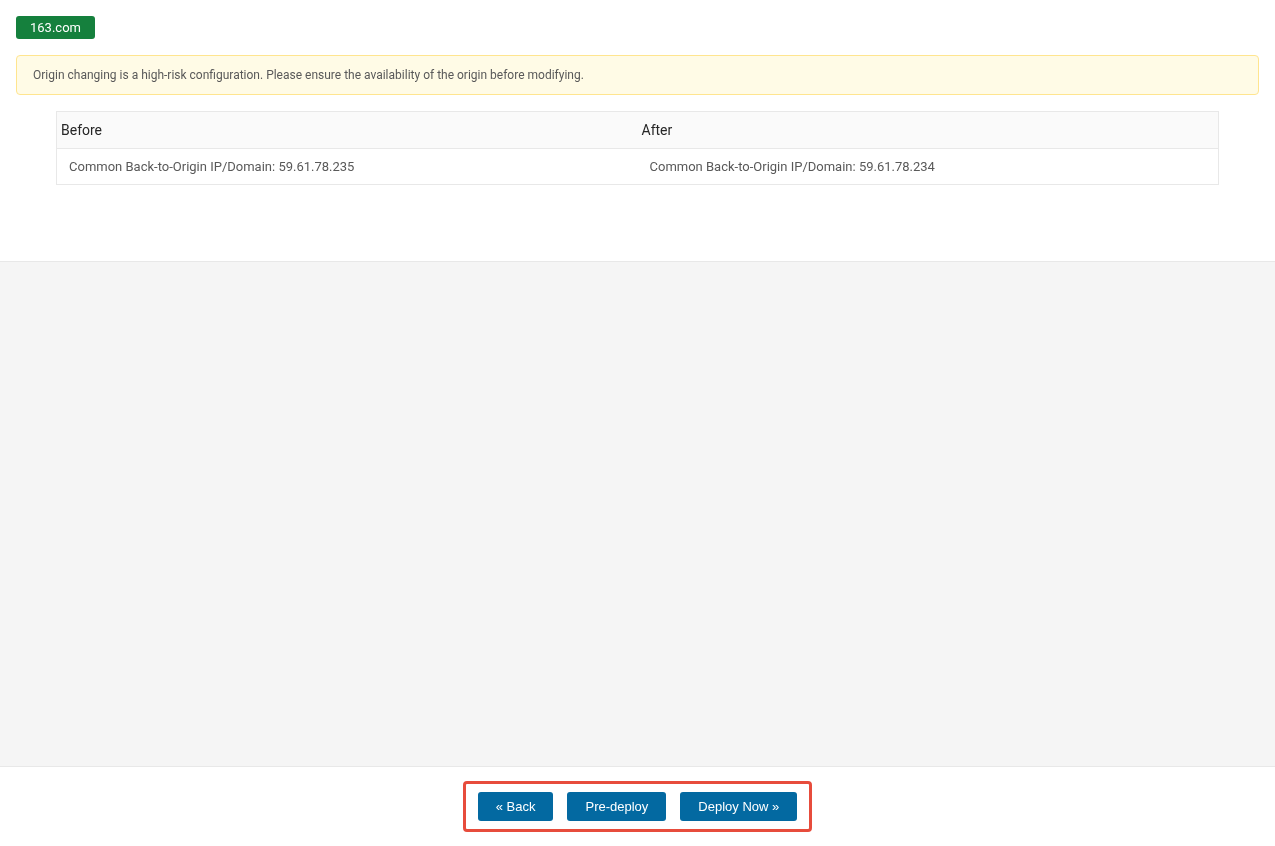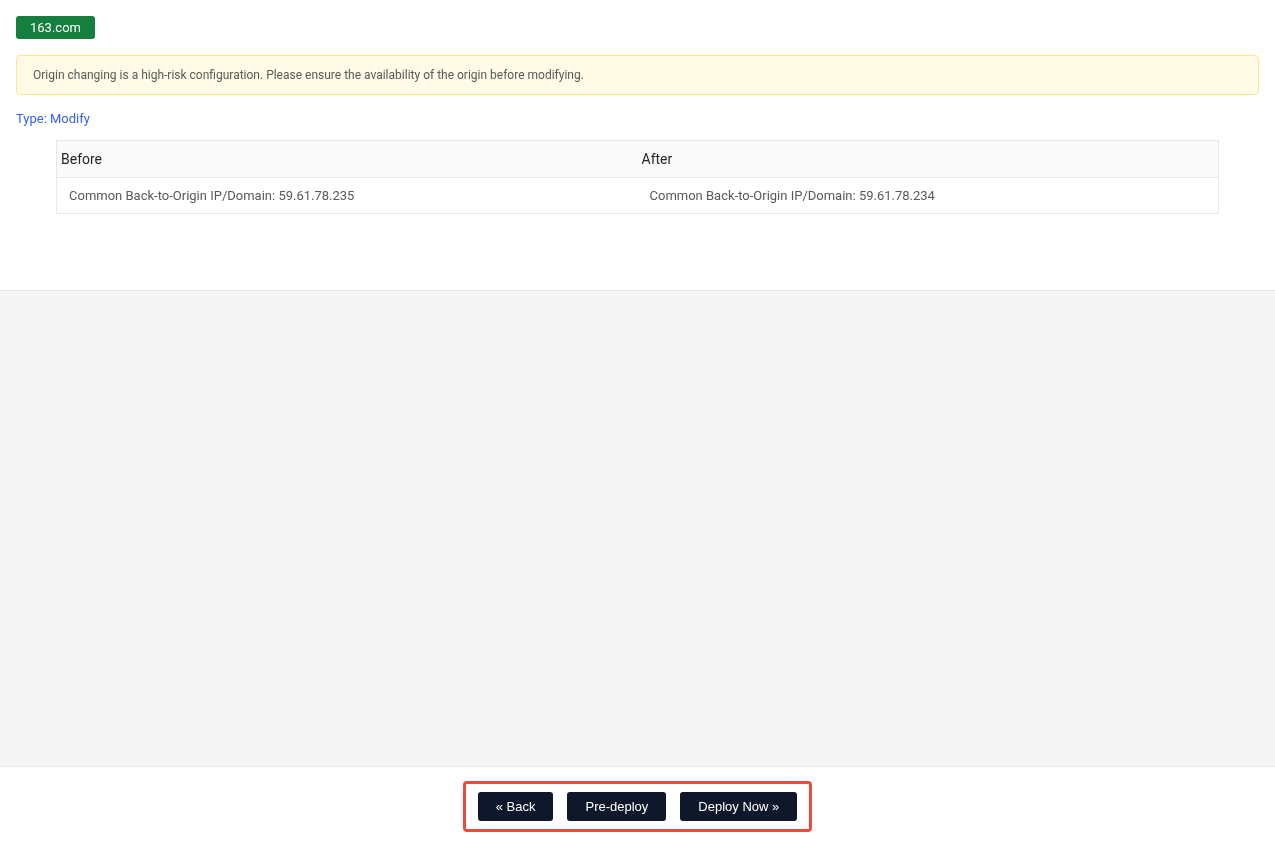--- a/index.html
+++ b/index.html
@@ -94,21 +94,21 @@
       justify-content: center;
     }
     .button-group {
       display: flex;
       gap: 14px;
       border: 3px solid #e74c3c;
       border-radius: 4px;
       padding: 8px 12px;
     }
     .btn {
-      background: #0f172a;
+      background: #0369a1;
       color: #fff;
       border: none;
       padding: 7px 18px;
       border-radius: 3px;
       font-size: 13px;
       cursor: pointer;
     }
     .spacer {
       height: 60px;
     }
@@ -117,21 +117,20 @@
 <body>
 
 <div class="page-container">
   <div class="content">
     <div class="tab">
       <span>163.com</span>
     </div>
     <div class="warning-box">
       <span>Origin changing is a high-risk configuration. Please ensure the availability of the origin before modifying.</span>
     </div>
-    <div class="type-label">Type: Modify</div>
     <table class="comparison-table">
       <thead>
         <tr>
           <th>Before</th>
           <th>After</th>
         </tr>
       </thead>
       <tbody>
         <tr>
           <td>Common Back-to-Origin IP/Domain: 59.61.78.235</td>

